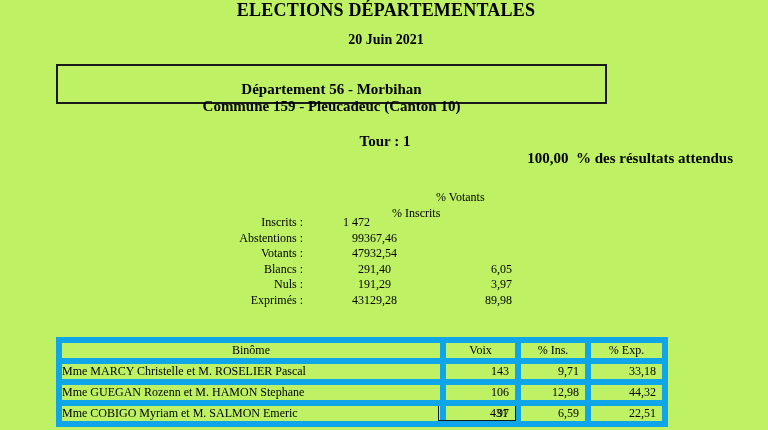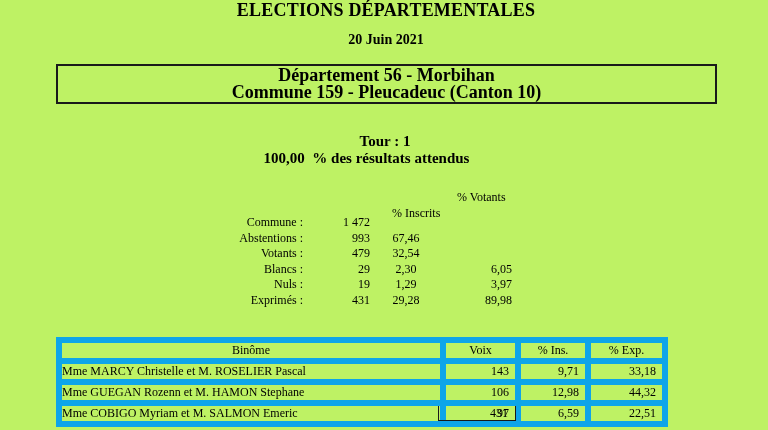--- a/index.html
+++ b/index.html
@@ -23,50 +23,50 @@
     letter-spacing: 0.2px;
   }
   .doc-date {
     left: 0; top: 31px; width: 772px;
     text-align: center;
     font-size: 14px; font-weight: bold; line-height: 17px;
   }
 
   
   .location-box {
-    left: 56px; top: 64px; width: 661px; height: 40px;
+    left: 56px; top: 64px; width: 551px; height: 40px;
     border: 2px solid #1a1a1a;
     text-align: center;
-    font-size: 18px; font-weight: bold; line-height: 17px;
-    padding-top: 1px;
+    font-size: 15px; font-weight: bold; line-height: 17px;
+    padding-top: 15px;
   }
 
   
   .tour-line1 {
     left: 0; top: 133px; width: 770px;
     text-align: center;
     font-size: 15px; font-weight: bold; line-height: 16px;
   }
   .tour-line2 {
     left: 0; top: 150px; width: 733px;
-    text-align: center;
+    text-align: right;
     font-size: 15px; font-weight: bold; line-height: 16px;
     white-space: pre;
   }
 
   
   .stats-col-headers { top: 190px; left: 0; width: 768px; font-size: 12px; }
   .stats-col-headers .hdr-ins { position: absolute; left: 392px; top: 16px; }
-  .stats-col-headers .hdr-vot { position: absolute; left: 457px; top: 0; }
+  .stats-col-headers .hdr-vot { position: absolute; left: 436px; top: 0; }
 
   .stats-rows { left: 130px; top: 215px; width: 400px; font-size: 12px; }
   .stats-row { display: flex; height: 15.5px; line-height: 15.5px; }
   .stats-row .lbl  { width: 173px; text-align: right; }
   .stats-row .cnt  { width: 67px;  text-align: right; }
-  .stats-row .pins { width: 72px;  text-align: center; }
+  .stats-row .pins { width: 72px;  }
   .stats-row .pvot { width: 70px;  text-align: right; }
 
   
   .results-table {
     position: absolute;
     left: 56px; top: 337px;
     border-collapse: collapse;
     table-layout: fixed;
     width: 606px;
     font-size: 12px;
@@ -112,41 +112,41 @@
   <div class="abs tour-line1">Tour : 1</div>
   <div class="abs tour-line2">100,00  % des résultats attendus</div>
 
   <div class="abs stats-col-headers">
     <span class="hdr-ins">% Inscrits</span>
     <span class="hdr-vot">% Votants</span>
   </div>
 
   <div class="abs stats-rows">
     <div class="stats-row">
-      <span class="lbl">Commune :</span>
+      <span class="lbl">Inscrits :</span>
       <span class="cnt">1 472</span>
       <span class="pins"></span>
       <span class="pvot"></span>
     </div>
     <div class="stats-row">
       <span class="lbl">Abstentions :</span>
       <span class="cnt">993</span>
       <span class="pins">67,46</span>
       <span class="pvot"></span>
     </div>
     <div class="stats-row">
       <span class="lbl">Votants :</span>
       <span class="cnt">479</span>
       <span class="pins">32,54</span>
       <span class="pvot"></span>
     </div>
     <div class="stats-row">
       <span class="lbl">Blancs :</span>
       <span class="cnt">29</span>
-      <span class="pins">2,30</span>
+      <span class="pins">1,40</span>
       <span class="pvot">6,05</span>
     </div>
     <div class="stats-row">
       <span class="lbl">Nuls :</span>
       <span class="cnt">19</span>
       <span class="pins">1,29</span>
       <span class="pvot">3,97</span>
     </div>
     <div class="stats-row">
       <span class="lbl">Exprimés :</span>

